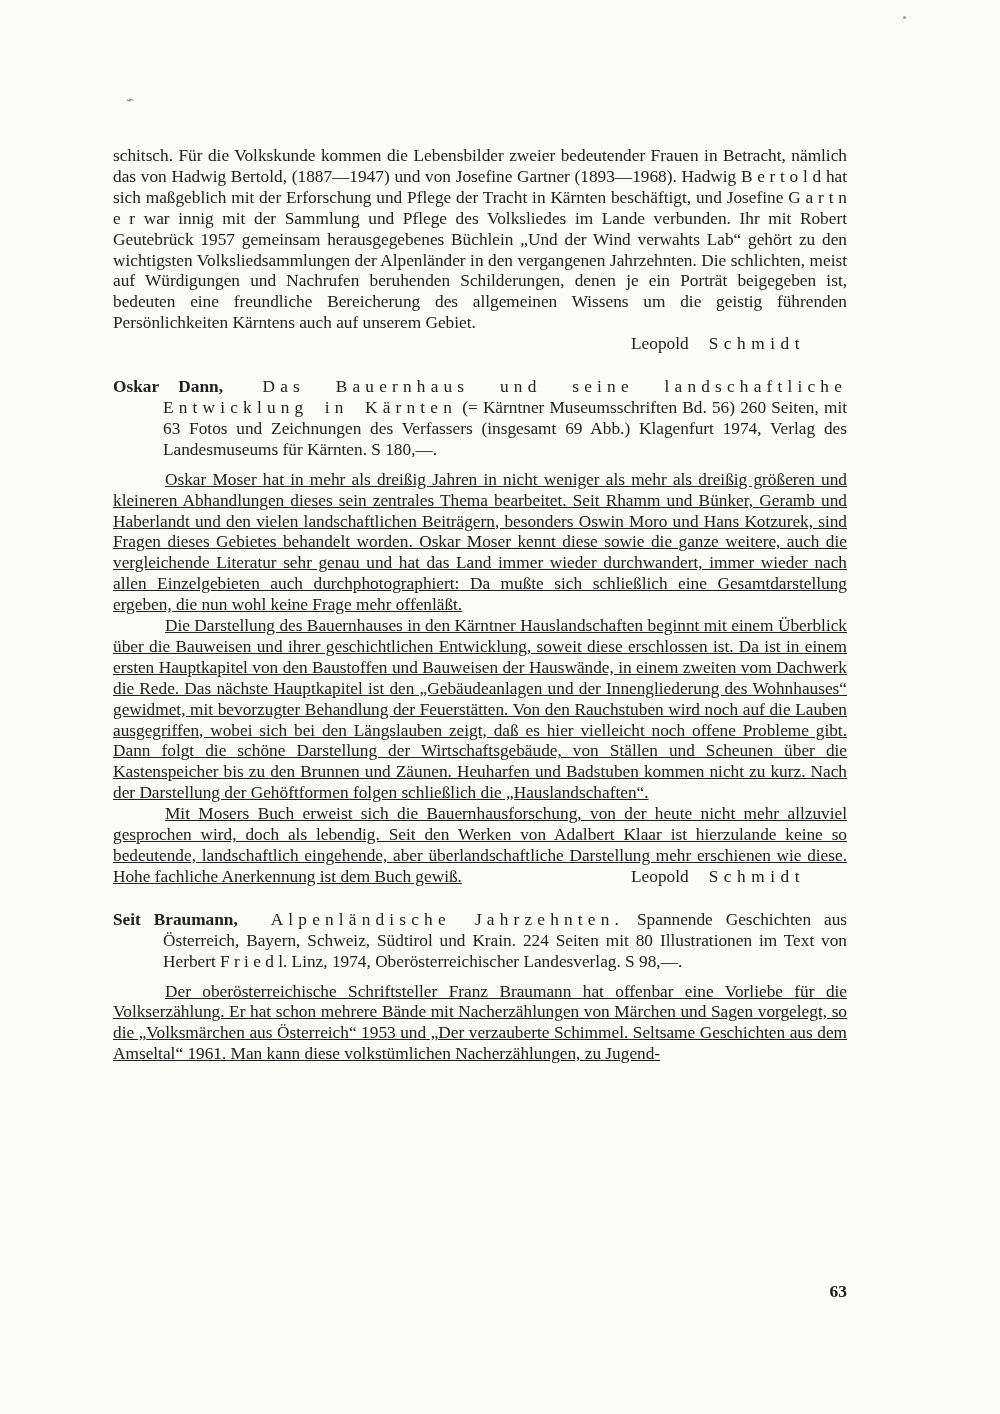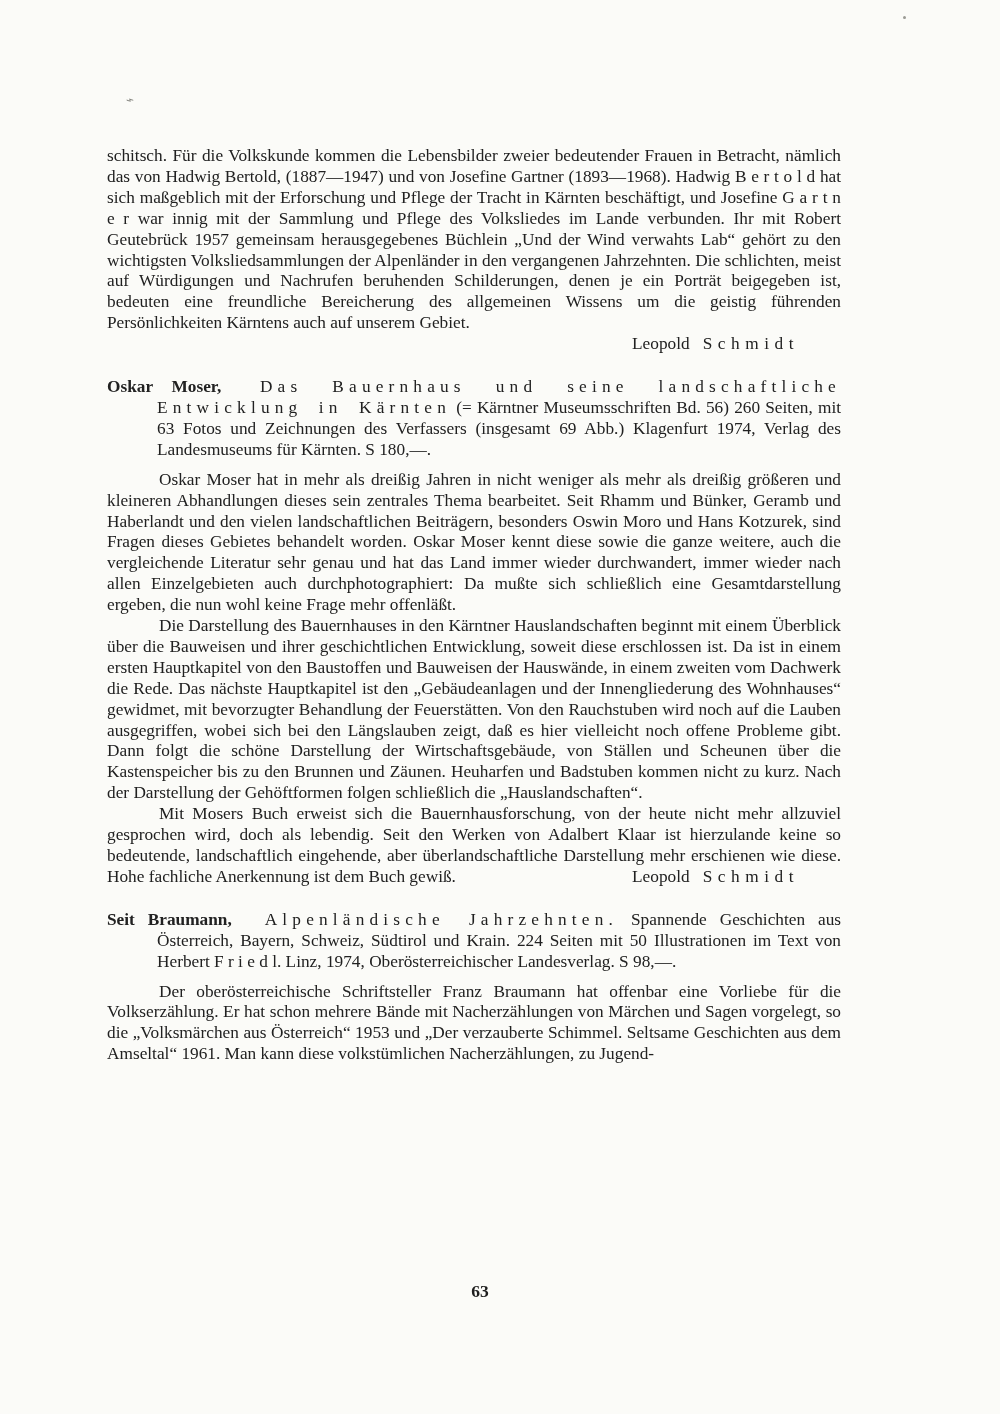--- a/index.html
+++ b/index.html
@@ -11,33 +11,33 @@
     width: 1000px;
     height: 1414px;
     background: #fbfbf8;
     font-family: "Liberation Serif", serif;
     color: #212121;
     overflow: hidden;
   }
 
   .content {
     position: absolute;
-    left: 107px;
+    left: 113px;
     top: 146px;
     width: 734px;
   }
 
   .content p {
     margin: 0;
     font-size: 17.3px;
     line-height: 20.9px;
     text-align: justify;
   }
 
-  p.indent { text-indent: 52px; }
+  p.indent { text-indent: 52px; text-decoration: underline; }
 
   p.entry {
     padding-left: 50px;
     text-indent: -50px;
     margin-top: 22px;
     margin-bottom: 9px;
   }
   .entry .author { font-weight: bold; }
 
   .sperr {
@@ -47,30 +47,30 @@
   }
 
   .signature {
     font-size: 17.3px;
     line-height: 20.9px;
     text-align: right;
     padding-right: 42px;
   }
   .signature .family {
     letter-spacing: 0.32em;
-    margin-left: 13px;
+    margin-left: 20px;
   }
   .signature.overlay { margin-top: -20.9px; }
 
   .page-number {
     position: absolute;
     left: 113px;
     top: 1281px;
     width: 734px;
-    text-align: center;
+    text-align: right;
     font-size: 17.5px;
     font-weight: bold;
     color: #1e1e1e;
   }
 
   .pen-mark {
     position: absolute;
     left: 126px;
     top: 92px;
     color: #8a8a84;
@@ -97,39 +97,39 @@
 
   <main class="content">
 
     <p>schitsch. Für die Volkskunde kommen die Lebensbilder zweier bedeutender Frauen in Betracht, nämlich das von Hadwig Bertold, (1887—1947) und von Josefine Gartner (1893—1968). Hadwig B e r t o l d hat sich maßgeblich mit der Erforschung und Pflege der Tracht in Kärnten beschäftigt, und Josefine G a r t n e r war innig mit der Sammlung und Pflege des Volksliedes im Lande verbunden. Ihr mit Robert Geutebrück 1957 gemeinsam herausgegebenes Büchlein „Und der Wind verwahts Lab“ gehört zu den wichtigsten Volksliedsammlungen der Alpenländer in den vergangenen Jahrzehnten. Die schlichten, meist auf Würdigungen und Nachrufen beruhenden Schilderungen, denen je ein Porträt beigegeben ist, bedeuten eine freundliche Bereicherung des allgemeinen Wissens um die geistig führenden Persönlichkeiten Kärntens auch auf unserem Gebiet.</p>
 
     <div class="signature">
       <span class="given">Leopold</span><span class="family sperr">Schmidt</span>
     </div>
 
     <p class="entry">
-      <strong class="author">Oskar Moser,</strong>
+      <strong class="author">Oskar Dann,</strong>
       <span class="sperr">Das Bauernhaus und seine landschaftliche Entwicklung in Kärnten</span>
       <span>(= Kärntner Museumsschriften Bd. 56) 260 Seiten, mit 63 Fotos und Zeichnungen des Verfassers (insgesamt 69 Abb.) Klagenfurt 1974, Verlag des Landesmuseums für Kärnten. S 180,—.</span>
     </p>
 
     <p class="indent">Oskar Moser hat in mehr als dreißig Jahren in nicht weniger als mehr als dreißig größeren und kleineren Abhandlungen dieses sein zentrales Thema bearbeitet. Seit Rhamm und Bünker, Geramb und Haberlandt und den vielen landschaftlichen Beiträgern, besonders Oswin Moro und Hans Kotzurek, sind Fragen dieses Gebietes behandelt worden. Oskar Moser kennt diese sowie die ganze weitere, auch die vergleichende Literatur sehr genau und hat das Land immer wieder durchwandert, immer wieder nach allen Einzelgebieten auch durchphotographiert: Da mußte sich schließlich eine Gesamtdarstellung ergeben, die nun wohl keine Frage mehr offenläßt.</p>
 
     <p class="indent">Die Darstellung des Bauernhauses in den Kärntner Hauslandschaften beginnt mit einem Überblick über die Bauweisen und ihrer geschichtlichen Entwicklung, soweit diese erschlossen ist. Da ist in einem ersten Hauptkapitel von den Baustoffen und Bauweisen der Hauswände, in einem zweiten vom Dachwerk die Rede. Das nächste Hauptkapitel ist den „Gebäudeanlagen und der Innengliederung des Wohnhauses“ gewidmet, mit bevorzugter Behandlung der Feuerstätten. Von den Rauchstuben wird noch auf die Lauben ausgegriffen, wobei sich bei den Längslauben zeigt, daß es hier vielleicht noch offene Probleme gibt. Dann folgt die schöne Darstellung der Wirtschaftsgebäude, von Ställen und Scheunen über die Kastenspeicher bis zu den Brunnen und Zäunen. Heuharfen und Badstuben kommen nicht zu kurz. Nach der Darstellung der Gehöftformen folgen schließlich die „Hauslandschaften“.</p>
 
     <p class="indent">Mit Mosers Buch erweist sich die Bauernhausforschung, von der heute nicht mehr allzuviel gesprochen wird, doch als lebendig. Seit den Werken von Adalbert Klaar ist hierzulande keine so bedeutende, landschaftlich eingehende, aber überlandschaftliche Darstellung mehr erschienen wie diese. Hohe fachliche Anerkennung ist dem Buch gewiß.</p>
 
     <div class="signature overlay">
       <span class="given">Leopold</span><span class="family sperr">Schmidt</span>
     </div>
 
     <p class="entry">
       <strong class="author">Seit Braumann,</strong>
       <span class="sperr">Alpenländische Jahrzehnten.</span>
-      <span>Spannende Geschichten aus Österreich, Bayern, Schweiz, Südtirol und Krain. 224 Seiten mit 50 Illustrationen im Text von Herbert F r i e d l. Linz, 1974, Oberösterreichischer Landesverlag. S 98,—.</span>
+      <span>Spannende Geschichten aus Österreich, Bayern, Schweiz, Südtirol und Krain. 224 Seiten mit 80 Illustrationen im Text von Herbert F r i e d l. Linz, 1974, Oberösterreichischer Landesverlag. S 98,—.</span>
     </p>
 
     <p class="indent">Der oberösterreichische Schriftsteller Franz Braumann hat offenbar eine Vorliebe für die Volkserzählung. Er hat schon mehrere Bände mit Nacherzählungen von Märchen und Sagen vorgelegt, so die „Volksmärchen aus Österreich“ 1953 und „Der verzauberte Schimmel. Seltsame Geschichten aus dem Amseltal“ 1961. Man kann diese volkstümlichen Nacherzählungen, zu Jugend-</p>
 
   </main>
 
   <div class="page-number">63</div>
 
 </div>
 

